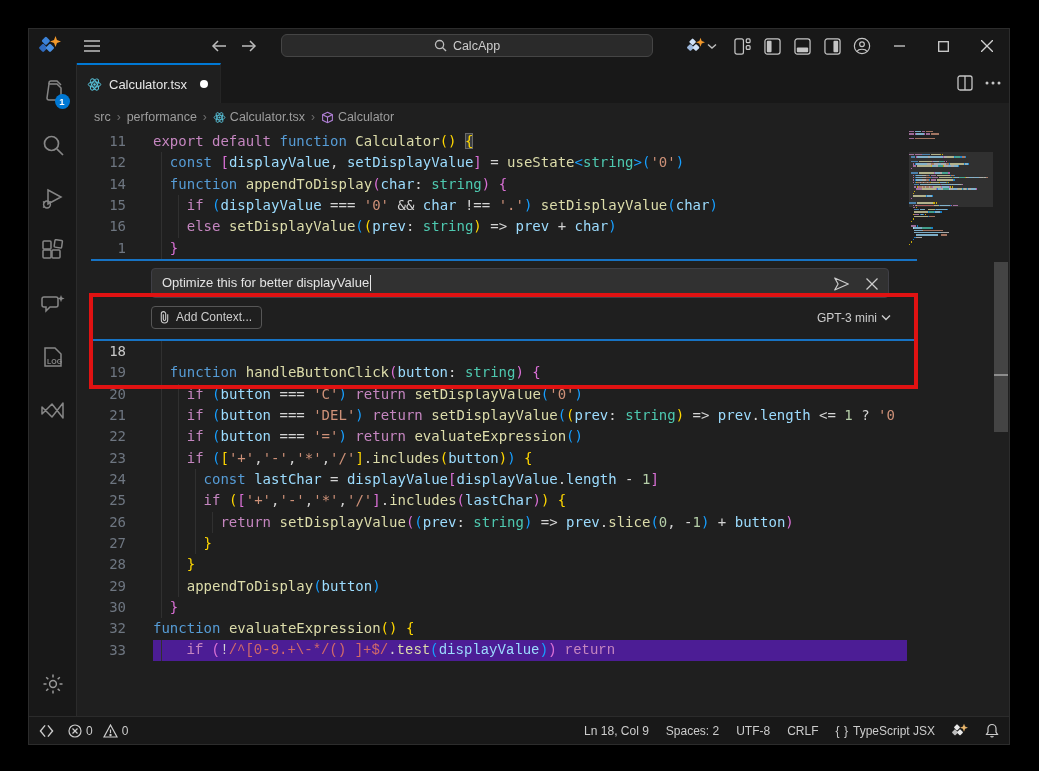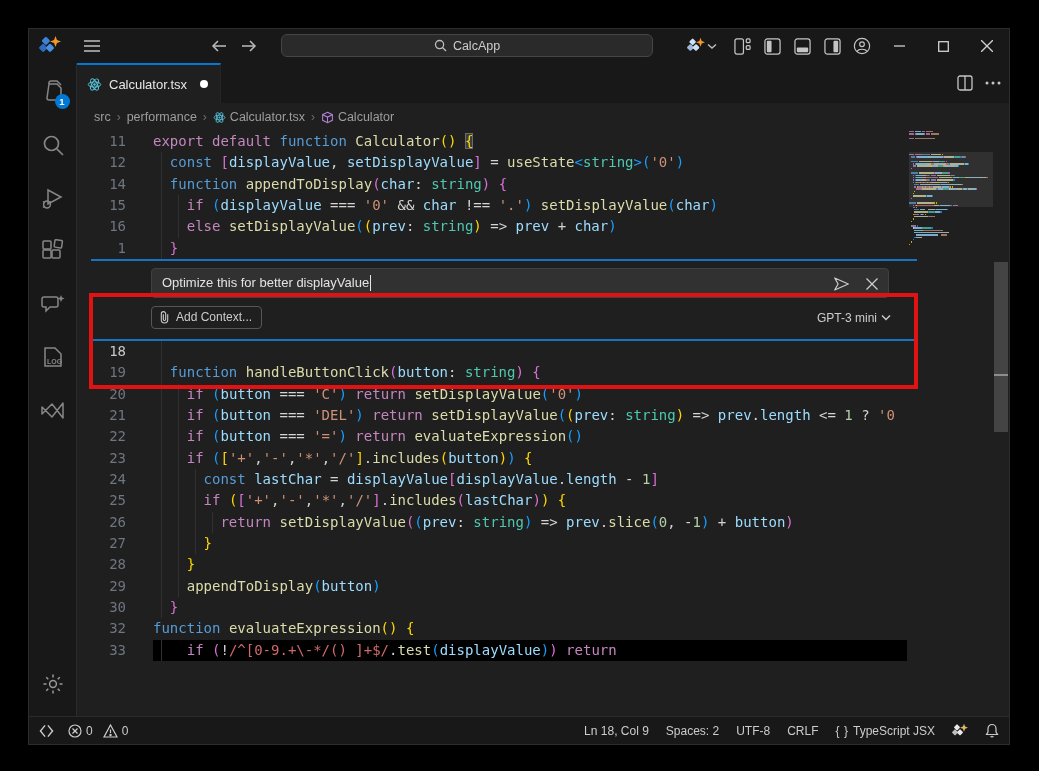--- a/index.html
+++ b/index.html
@@ -43,21 +43,21 @@
   .bc-item{display:flex;align-items:center;gap:4px;}
 
   
   .editor{flex:1;position:relative;background:#1f1f1f;overflow:hidden;font-family:"DejaVu Sans Mono",monospace;font-size:14px;}
   .lines{position:absolute;left:0;top:0;right:102px;}
   .crow{display:flex;height:21.33px;line-height:21.33px;white-space:pre;}
   .gut{flex:0 0 76px;width:76px;text-align:right;padding-right:27px;box-sizing:border-box;color:#6e7681;user-select:none;}
   .gut.cur{color:#c8c8c8;}
   .ctx{position:relative;flex:1;overflow:hidden;color:#d4d4d4;}
   .ctx .guide{position:absolute;top:0;bottom:0;width:1px;background:#303030;}
-  .crow.hl .ctx{background:#000000;}
+  .crow.hl .ctx{background:#4c1d95;font-family:Liberation Mono, monospace;}
   .bm{background:#3a3d41;box-shadow:inset 0 0 0 1px #6a6a6a;}
 
   
   .widget{position:relative;height:82px;margin-left:14px;width:826px;box-sizing:border-box;
           border-top:2px solid #1773c4;border-bottom:2px solid #1773c4;background:#1f1f1f;
           font-family:"Liberation Sans",sans-serif;}
   .chat-input{position:absolute;left:60px;top:7px;width:738px;height:30px;background:#313131;border:1px solid #3f3f46;
               border-radius:4px;box-sizing:border-box;display:flex;align-items:center;padding-left:10px;color:#e3e3e3;font-size:13px;}
   .caret{width:1px;height:16px;background:#e6e6e6;margin-left:1px;}
   .chat-inline-icons{position:absolute;right:10px;top:0;height:30px;display:flex;align-items:center;gap:16px;color:#cccccc;}

